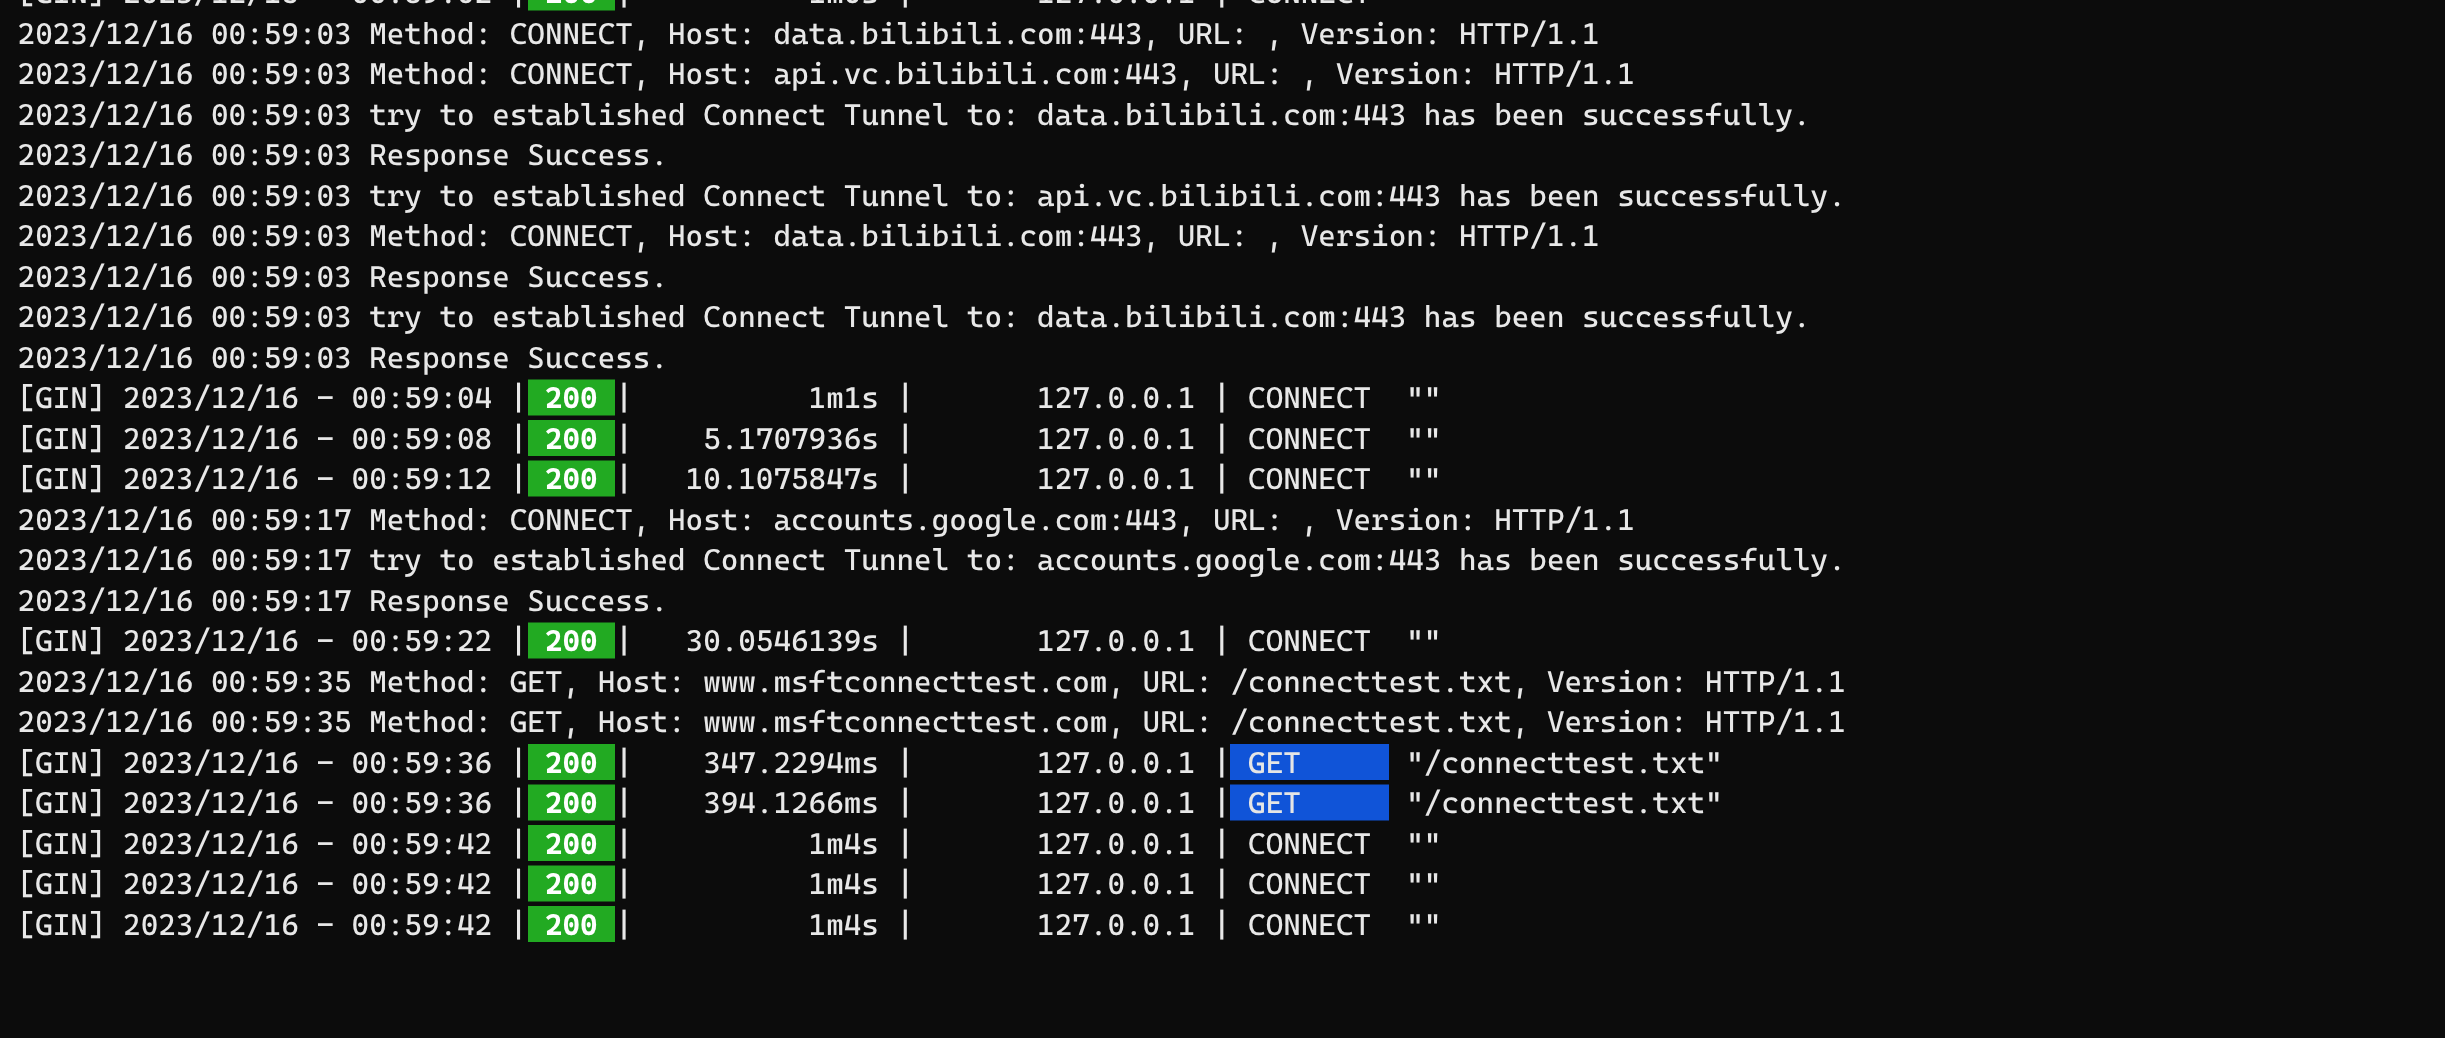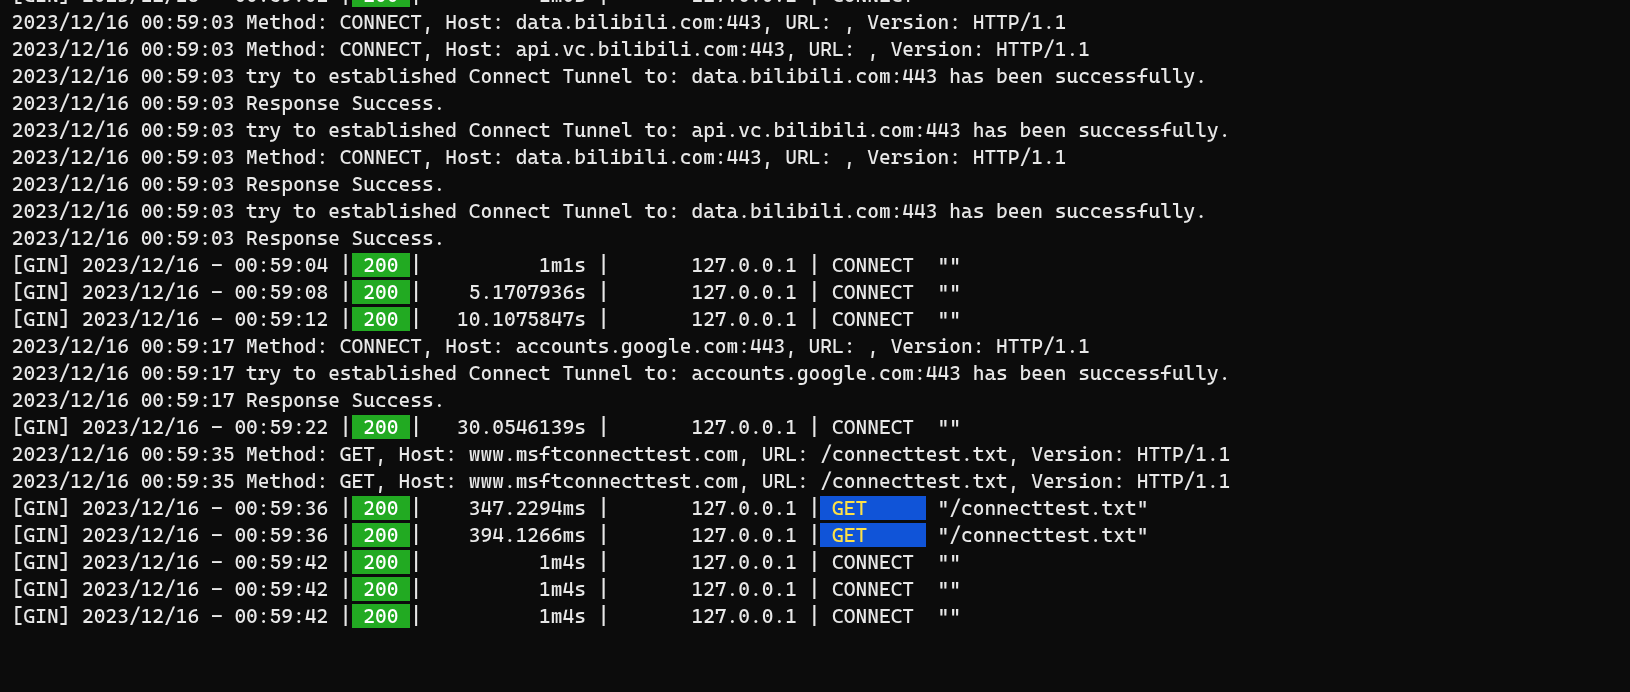--- a/index.html
+++ b/index.html
@@ -18,24 +18,25 @@
     white-space: pre;
     overflow: hidden;
   }
   .line {
     display: block;
     white-space: pre;
   }
   .status-200 {
     background: #22aa22;
     color: #ffffff;
+    font-weight: bold;
   }
   .method-get {
     background: #1054d8;
-    color: #fde047;
+    color: #e5e5e5;
   }
   .partial-top {
     margin-top: -18px;
   }
   .strip {
     position: fixed;
     left: 0;
     top: 0;
     width: 12px;
     height: 34px;

